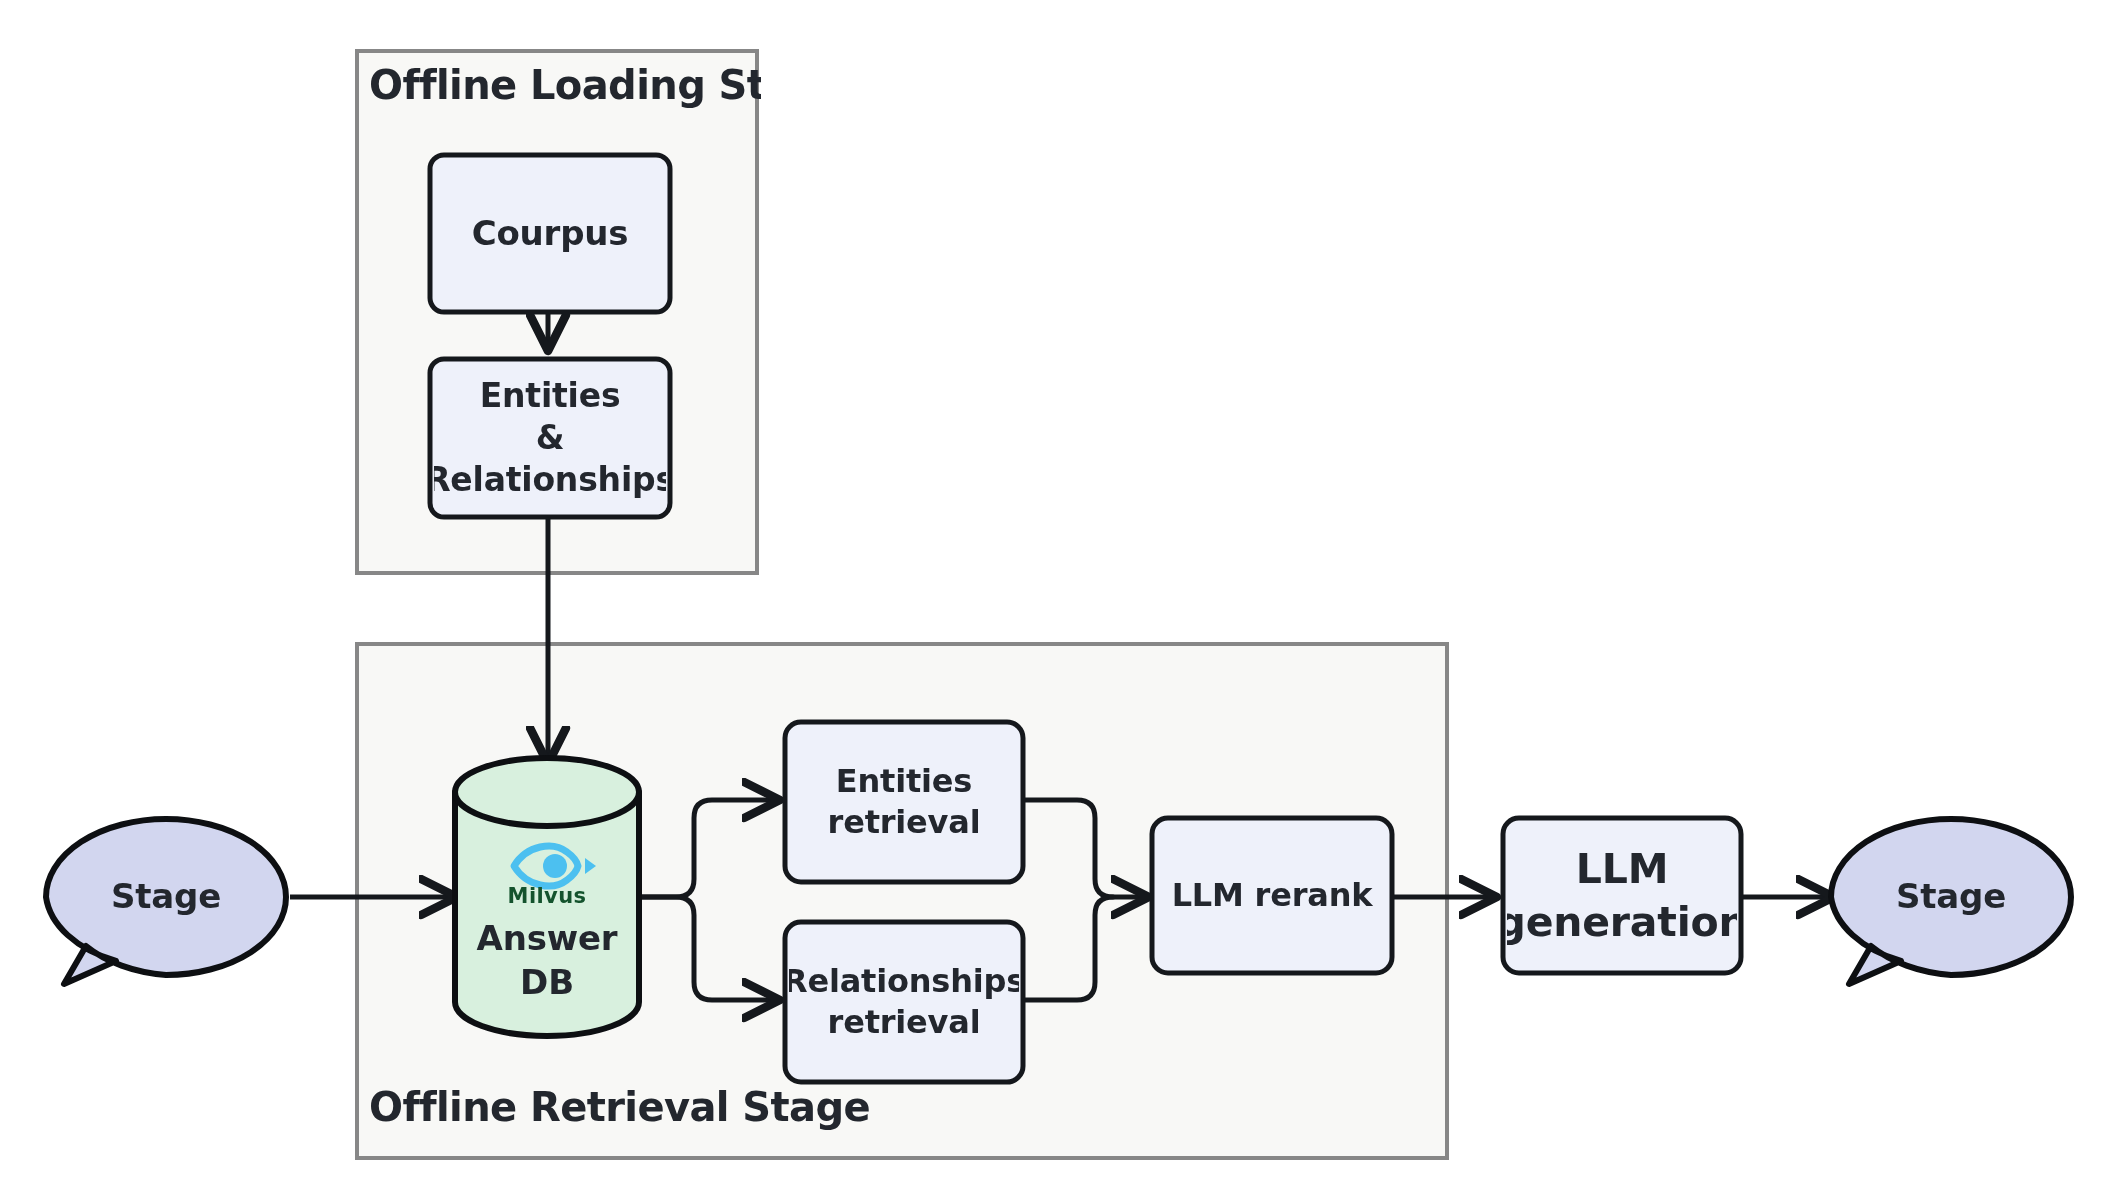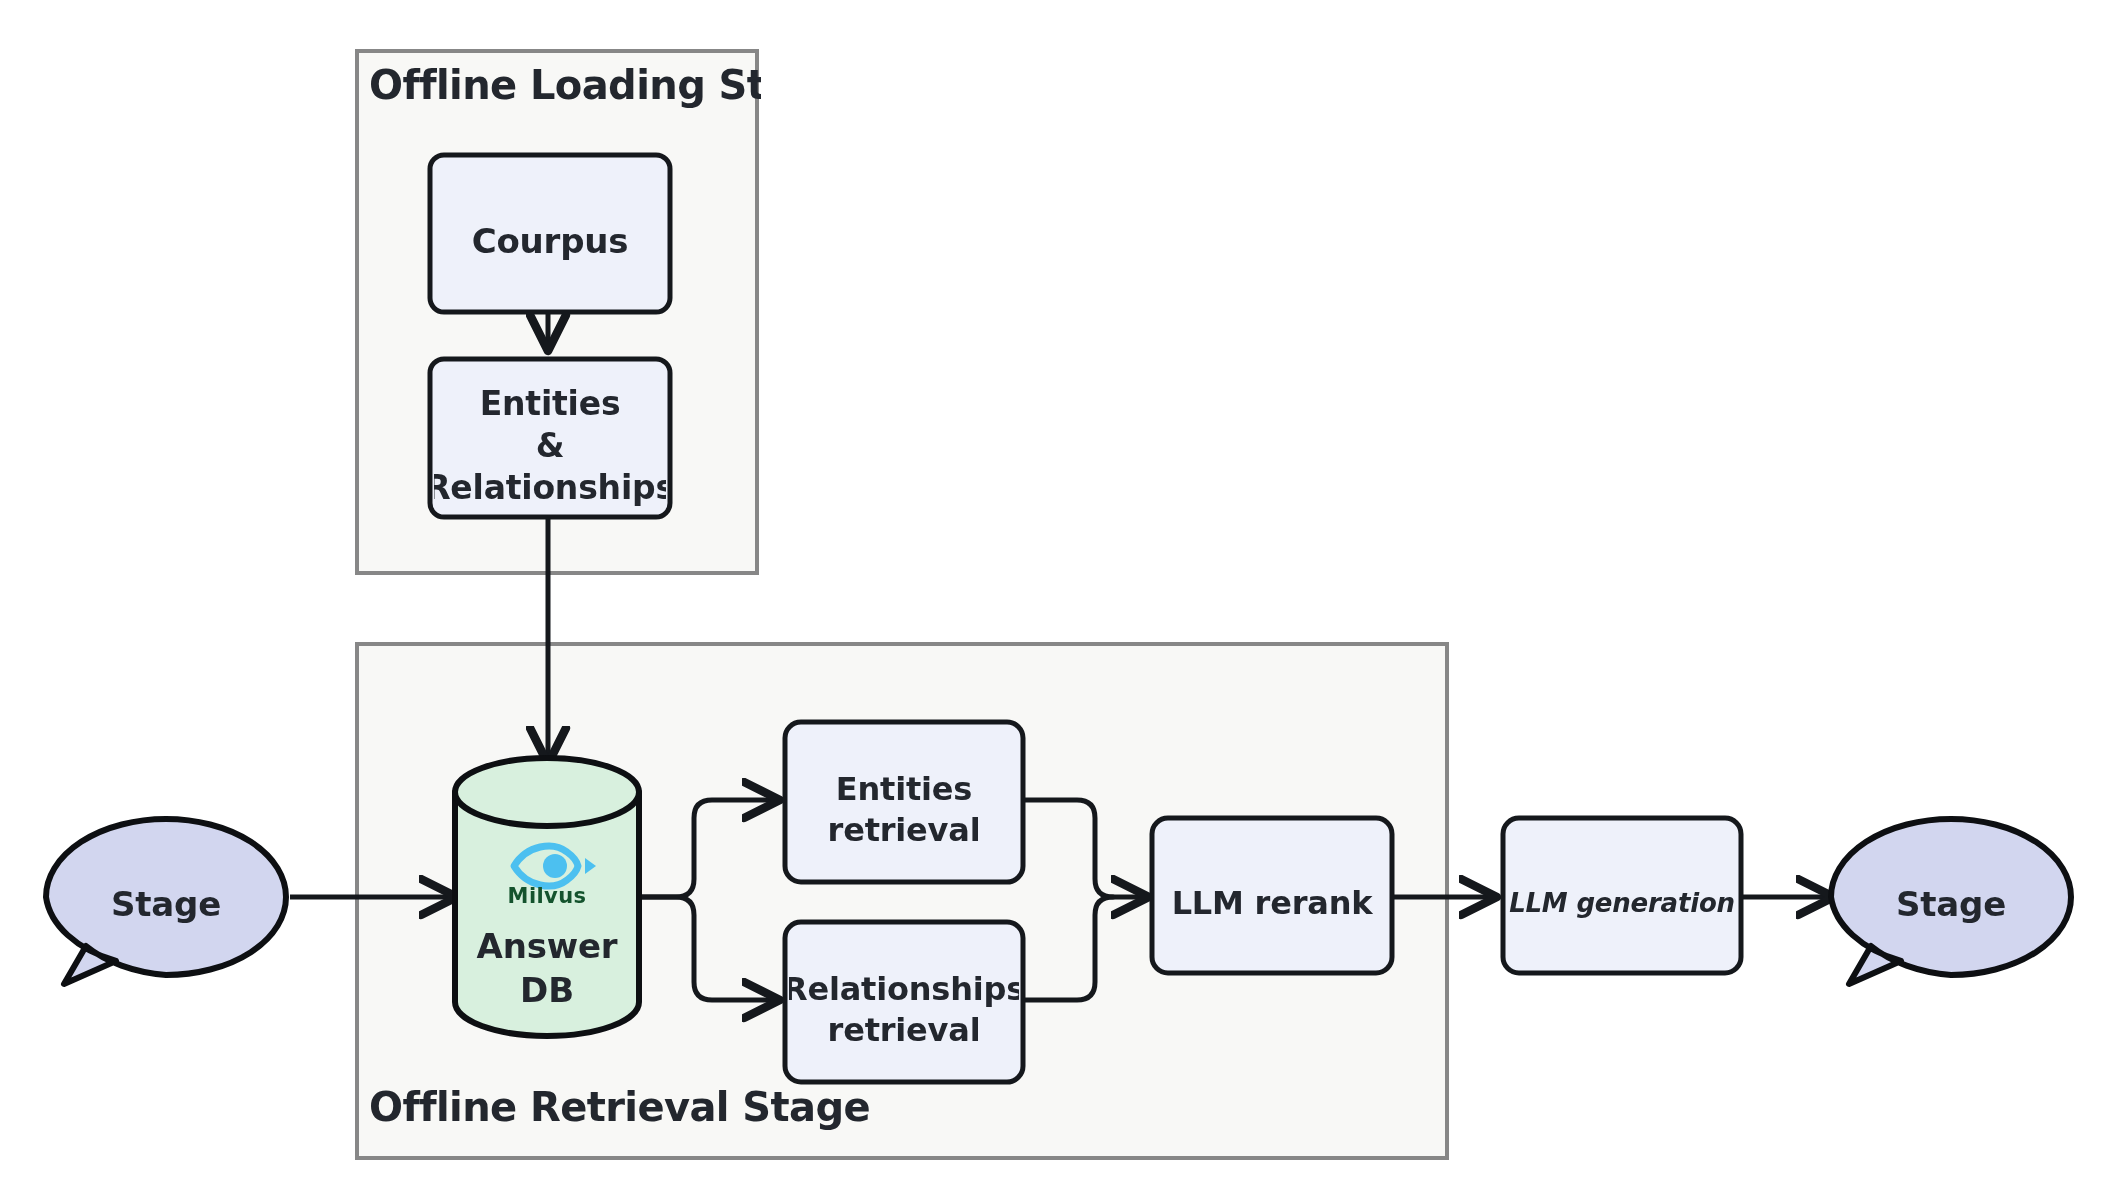--- a/index.html
+++ b/index.html
@@ -31,26 +31,25 @@
     height: 100%;
     display: flex;
     align-items: center;
     justify-content: center;
     text-align: center;
     font-family: "DejaVu Sans", sans-serif;
     font-weight: bold;
     color: #23272e;
     line-height: 1.28;
     letter-spacing: -0.2px;
-    margin-top: 8px;
   }
   .node-label.sz-34 { font-size: 34px; }
   .node-label.sz-33 { font-size: 33px; }
   .node-label.sz-32 { font-size: 32px; }
-  .node-label.sz-31 { font-size: 26px; font-style: italic; }
+  .node-label.sz-31 { font-size: 41px; }
 
   .stage-title {
     font-family: "DejaVu Sans", sans-serif;
     font-weight: bold;
     font-size: 40px;
     color: #23272e;
     letter-spacing: -0.6px;
     white-space: nowrap;
   }
   .milvus-word {

